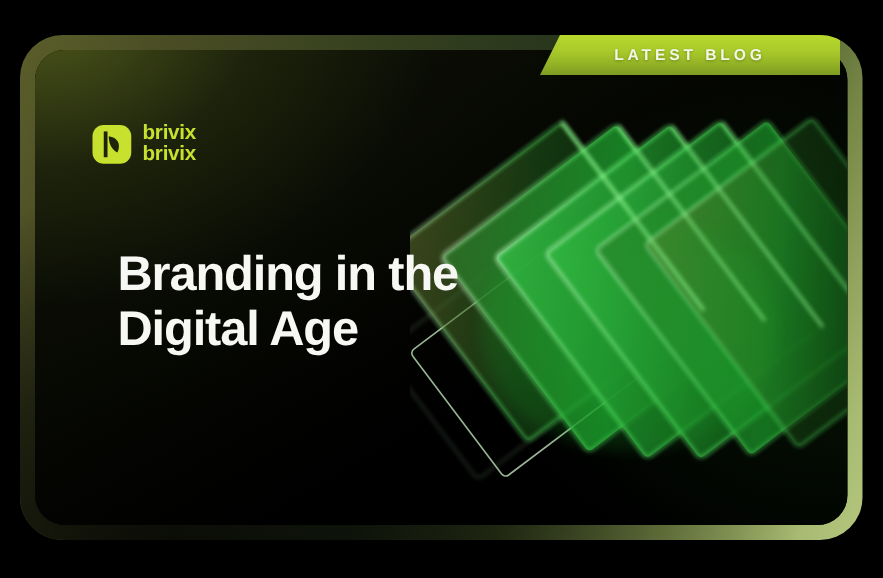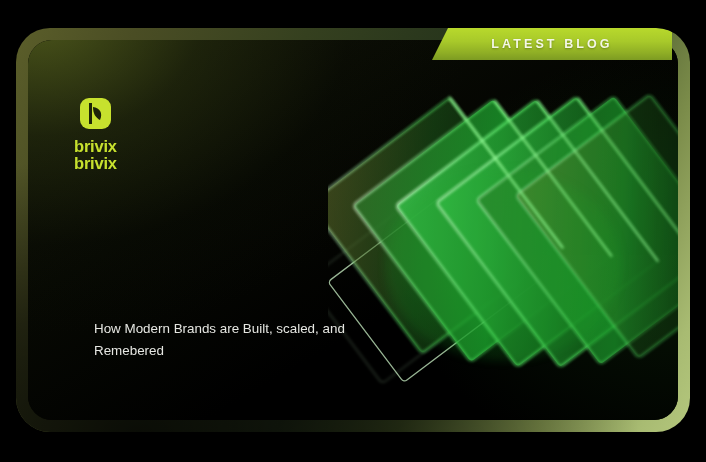--- a/index.html
+++ b/index.html
@@ -71,21 +71,21 @@
     clip-path:polygon(16px 0, 100% 0, 100% 100%, 0 100%);
     display:flex; align-items:center; justify-content:center;
     z-index:6;
   }
   #latest-badge span {
     font-size:12.5px; font-weight:700; letter-spacing:3.1px;
     color:#f4f7e6; text-shadow:0 1px 2px rgba(60,80,10,.45);
   }
 
   
-  #logo { position:absolute; left:46px; top:58px; display:flex; align-items:center; gap:9px; z-index:4;flex-direction:column; }
+  #logo { position:absolute; left:46px; top:58px; display:flex; align-items:center; gap:9px; z-index:4; }
   #logo-mark {
     width:31px; height:31px; border-radius:9px;
     background:#c7e12e; position:relative; flex:none;
   }
   #logo-mark svg { position:absolute; left:6px; top:5px; }
   #logo-words { display:flex; flex-direction:column; line-height:1.04; }
   #logo-words span { color:#c7e12e; font-size:16.5px; font-weight:700; letter-spacing:-.2px; }
 
   
   #headline {
@@ -196,21 +196,21 @@
           <path d="M3 0 L3 21 L6 21 L6 0 Z" fill="#1d2408"></path>
           <path d="M7 4 C14 5, 17 10, 14 17 C10 15, 7 11, 7 4 Z" fill="#1d2408"></path>
         </svg>
       </div>
       <div id="logo-words">
         <span>brivix</span>
         <span>brivix</span>
       </div>
     </div>
 
-    <div id="subhead">How Modern Brands are Built, scaled, and Remebered</div>
+    <div id="headline">Branding in the Digital Age</div>
 
   </div>
 
   <div id="latest-badge">
     <span>LATEST BLOG</span>
   </div>
 
 </div>
 
 </body></html>

